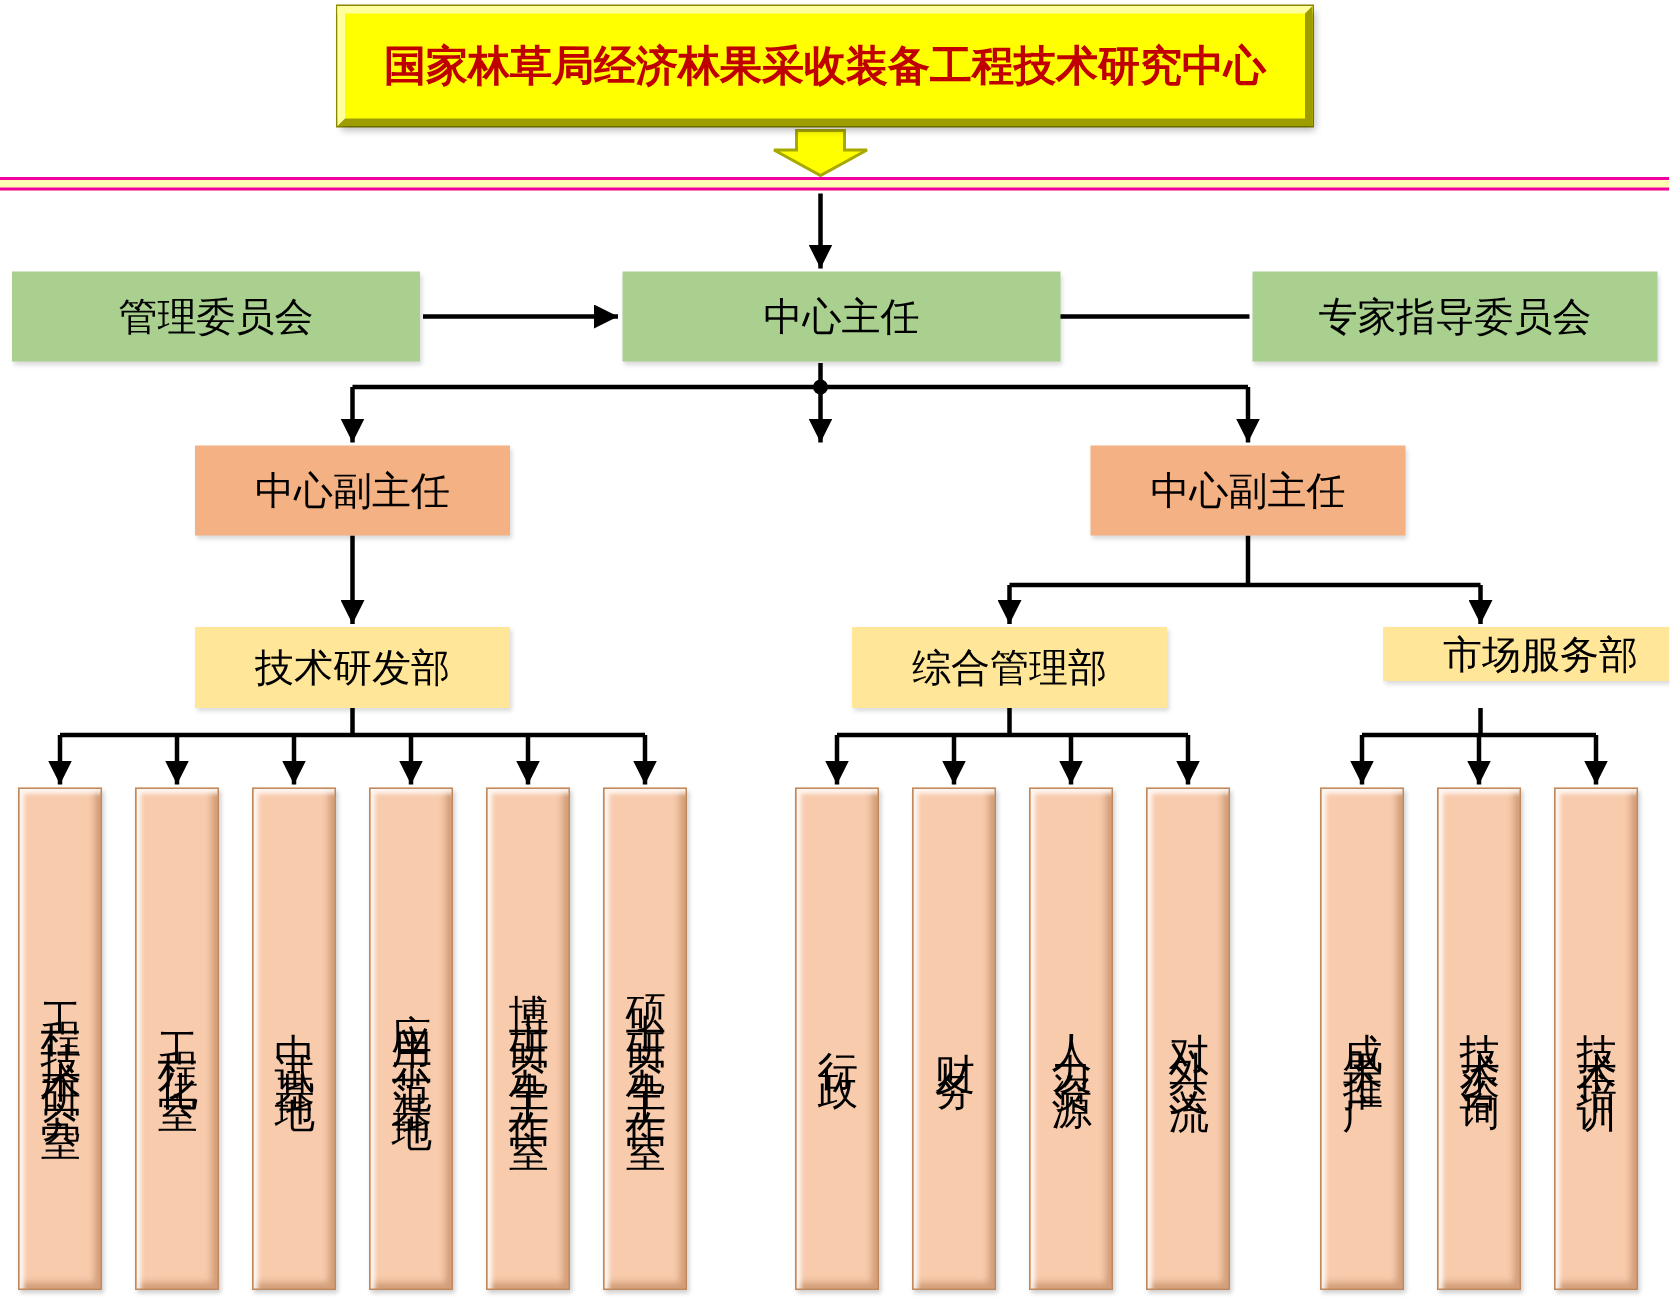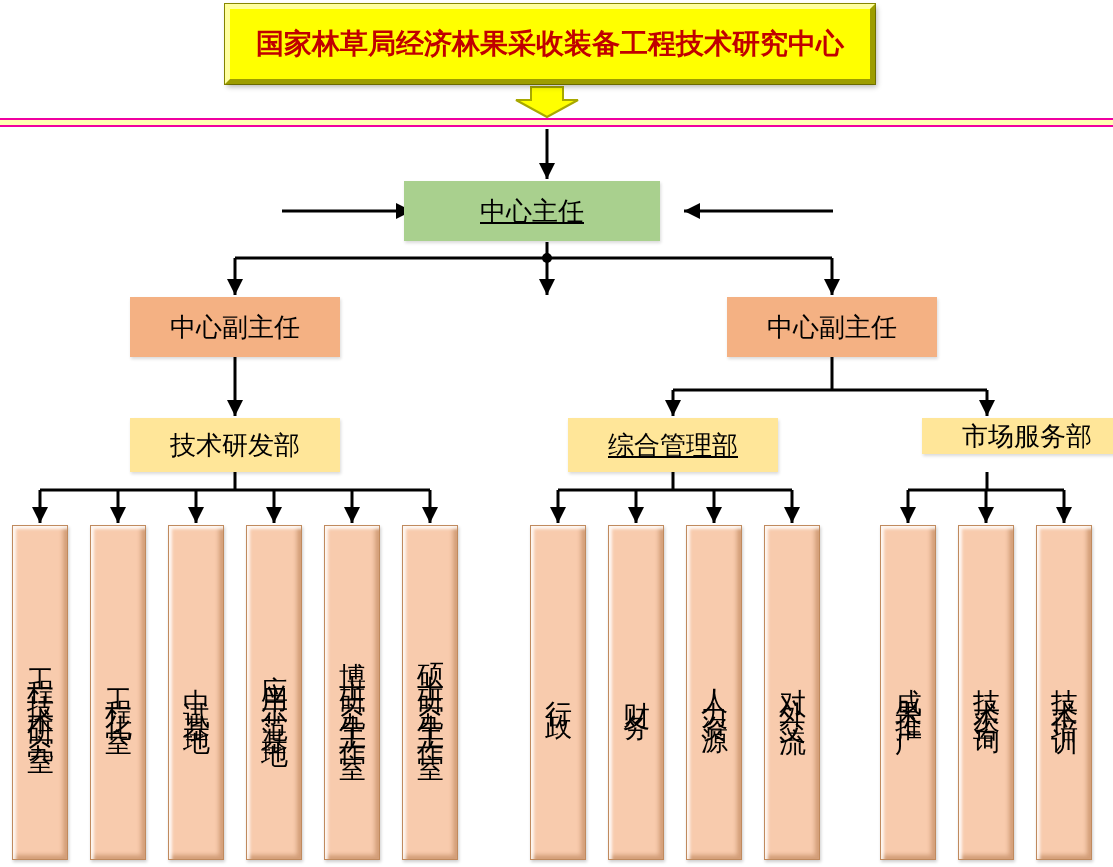--- a/index.html
+++ b/index.html
@@ -103,27 +103,29 @@
       <line x1="986" y1="490" x2="986" y2="523" marker-end="url(#arrow)"></line>
       <line x1="1064" y1="490" x2="1064" y2="523" marker-end="url(#arrow)"></line>
     </g>
     <circle cx="547" cy="258" r="5" fill="#000"></circle>
   </svg>
 
   <div class="title-box">国家林草局经济林果采收装备工程技术研究中心</div>
 
   <div class="ribbon"></div>
 
-  <div class="hbox green" style="left:404px;top:181px;width:256px;height:60px;text-decoration:underline;">中心主任</div>
+  <div class="hbox green" style="left:8px;top:181px;width:272px;height:60px;">管理委员会</div>
+  <div class="hbox green" style="left:415px;top:181px;width:292px;height:60px;">中心主任</div>
+  <div class="hbox green" style="left:835px;top:181px;width:270px;height:60px;">专家指导委员会</div>
 
   <div class="hbox orange" style="left:130px;top:297px;width:210px;height:60px;">中心副主任</div>
   <div class="hbox orange" style="left:727px;top:297px;width:210px;height:60px;">中心副主任</div>
 
   <div class="hbox ylw" style="left:130px;top:418px;width:210px;height:54px;text-align:right;">技术研发部</div>
-  <div class="hbox ylw" style="left:568px;top:418px;width:210px;height:54px;text-decoration:underline;">综合管理部</div>
+  <div class="hbox ylw" style="left:568px;top:418px;width:210px;height:54px;">综合管理部</div>
   <div class="hbox ylw" style="left:882px;top:418px;width:210px;height:36px;margin-left:40px;">市场服务部</div>
 
   <div class="vbox" style="left:12px;">
     <span class="vtext">工程技术研究室</span>
     </div>
   <div class="vbox" style="left:90px;">
     <span class="vtext">工程化室</span>
     </div>
   <div class="vbox" style="left:168px;">
     <span class="vtext">中试基地</span>

